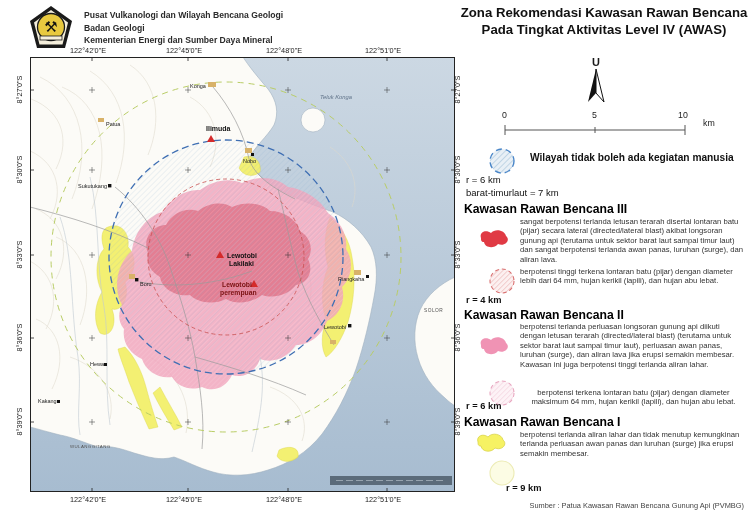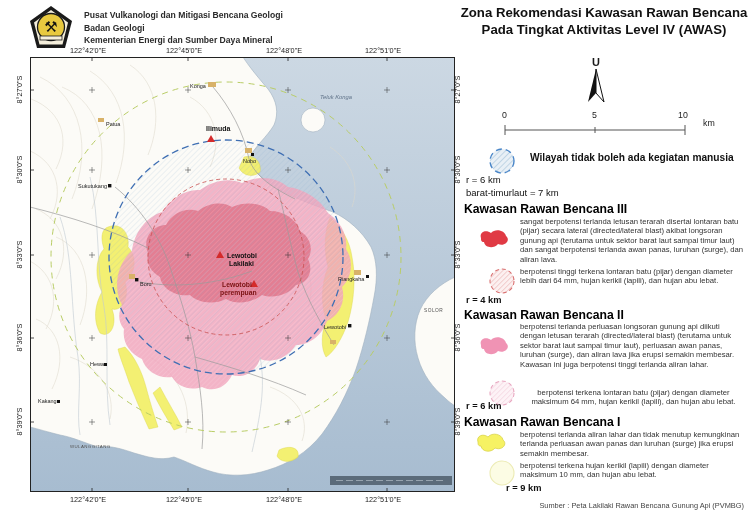--- a/index.html
+++ b/index.html
@@ -32,21 +32,21 @@
 
   <div class="hdr">
     <svg width="46" height="46" viewBox="0 0 46 46">
       <path d="M23,1 L44,16 L37,43 L9,43 L2,16 Z" fill="#1a1a1a"></path>
       <path d="M23,5 L40,17.5 L34.5,39.5 L11.5,39.5 L6,17.5 Z" fill="#f5efdc"></path>
       <circle cx="23" cy="22" r="13.5" fill="#e8c93f" stroke="#1a1a1a" stroke-width="1.3"></circle>
       <text x="23" y="27" text-anchor="middle" font-size="15" fill="#111">⚒</text>
       <rect x="12" y="31" width="22" height="4" fill="#f5efdc" stroke="#1a1a1a" stroke-width="0.8"></rect>
     </svg>
     <div class="hdr-text">
-      <div>Pusat Vulkanologi dan Mitigasi Bencana Geologi</div>
+      <div>Pusat Vulkanologi dan Wilayah Bencana Geologi</div>
       <div>Badan Geologi</div>
       <div>Kementerian Energi dan Sumber Daya Mineral</div>
     </div>
   </div>
 
   <div class="axis" style="left:70px;top:46px;">122°42'0"E</div>
   <div class="axis" style="left:166px;top:46px;">122°45'0"E</div>
   <div class="axis" style="left:266px;top:46px;">122°48'0"E</div>
   <div class="axis" style="left:365px;top:46px;">122°51'0"E</div>
 
@@ -299,18 +299,17 @@
   <div class="leg-r" style="top:401px;">r = 6 km</div>
 
   <div class="leg-head" style="top:415px;">Kawasan Rawan Bencana I</div>
   <svg class="icon" style="left:474px;top:431px;" width="36" height="26" viewBox="0 0 36 26">
     <path d="M4,11 C2,5 9,2 14,6 C18,1 28,3 29,9 C34,13 28,20 21,17 C17,22 8,21 7,15 C4,15 4,13 4,11 Z" fill="#f6f263" stroke="#d9d34a" stroke-width="0.8"></path>
   </svg>
   <div class="leg-text" style="top:430px;">berpotensi terlanda aliran lahar dan tidak menutup kemungkinan terlanda perluasan awan panas dan luruhan (surge) jika erupsi semakin membesar.</div>
   <svg class="icon" style="left:487px;top:458px;" width="30" height="30" viewBox="0 0 30 30">
     <circle cx="15" cy="15" r="12" fill="#fcfce4" stroke="#ecebb4" stroke-width="1.1"></circle>
   </svg>
-  <div class="leg-text" style="top:461px;">berpotensi terkena hujan kerikil (lapili) dengan diameter maksimum 10 mm, dan hujan abu lebat.</div>
   <div class="leg-r" style="top:483px;padding-left:40px;">r = 9 km</div>
 
-  <div class="src">Sumber : Peta Lakilaki Rawan Bencana Gunung Api (PVMBG)</div>
+  <div class="src">Sumber : Patua Kawasan Rawan Bencana Gunung Api (PVMBG)</div>
 
 </div>
 
 </body></html>

